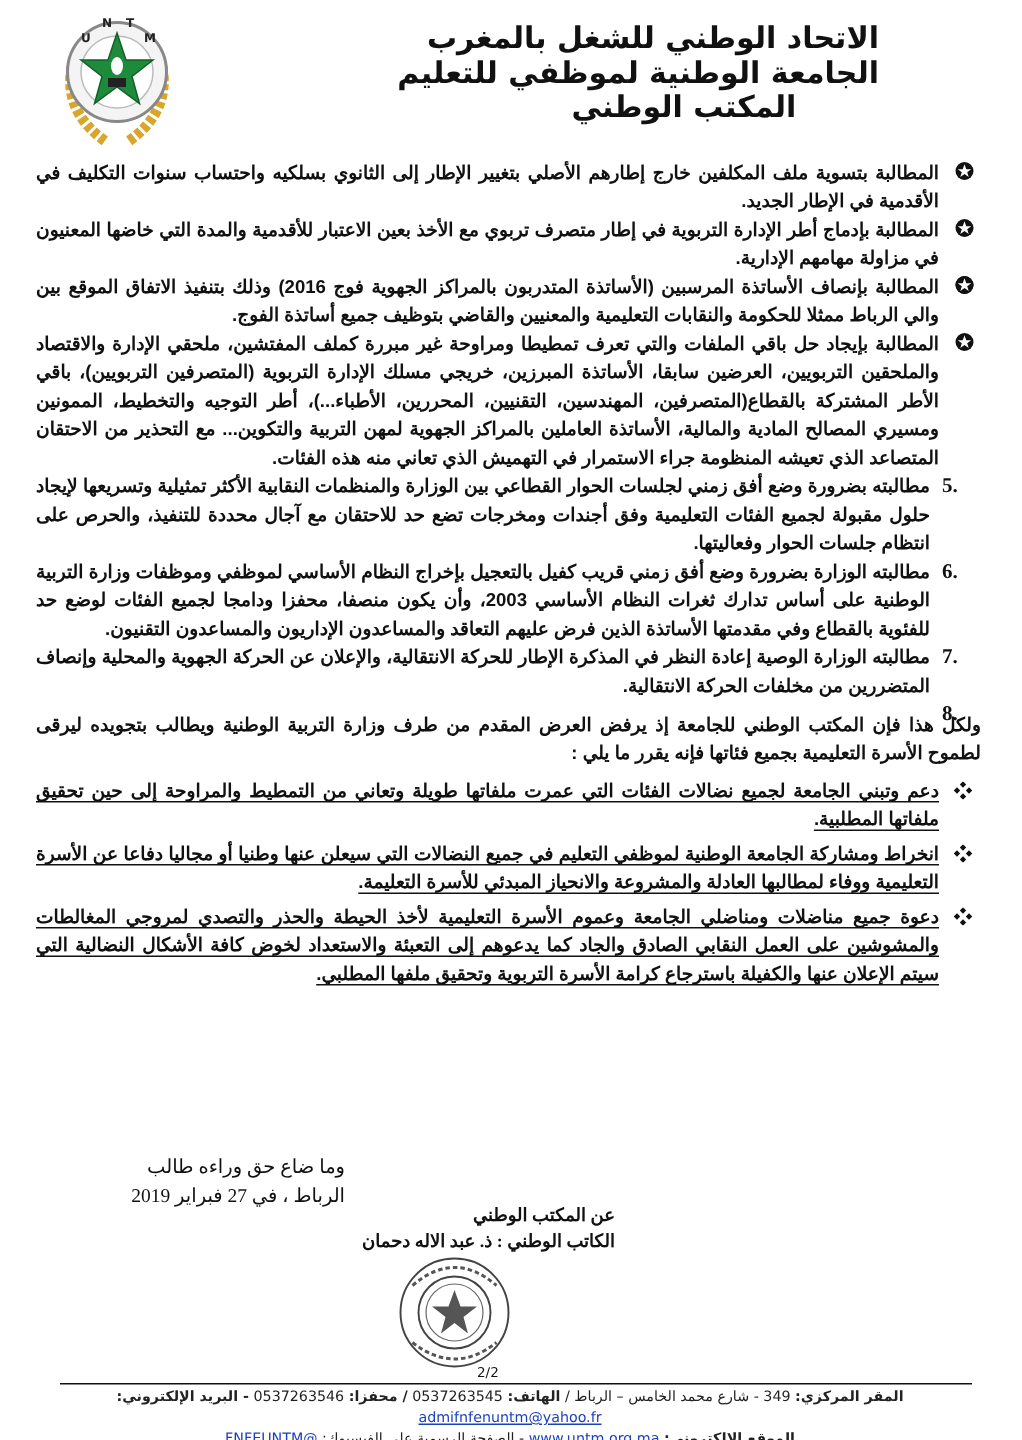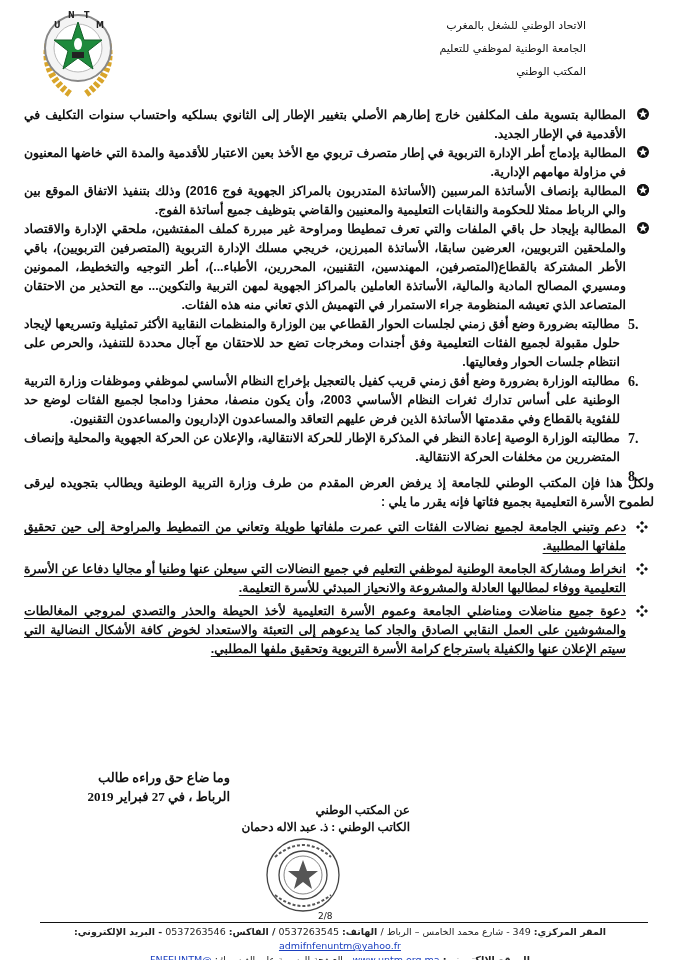--- a/index.html
+++ b/index.html
@@ -8,21 +8,21 @@
     position: relative;
     font-family: "DejaVu Sans", "Liberation Sans", sans-serif;
     color: #111;
   }
   .page { position: absolute; left: 0; top: 0; width: 681px; height: 960px; }
 
   
   .header { position: absolute; top: 0; left: 0; width: 681px; height: 104px; }
   .org-lines {
     position: absolute; right: 95px; top: 14px; width: 260px;
-    direction: rtl; text-align: right; font-size: 11px; line-height: 23px; font-weight: normal;
+    direction: rtl; text-align: center; font-size: 20px; line-height: 23px; font-weight: bold;
     font-family: "DejaVu Sans", sans-serif;
   }
   .org-lines div { white-space: nowrap; }
   .logo { position: absolute; left: 40px; top: 4px; width: 76px; height: 96px; }
 
   
   .content {
     position: absolute; top: 106px; left: 24px; width: 630px;
     direction: rtl; text-align: justify;
     font-family: "Liberation Sans", sans-serif; font-weight: bold;
@@ -40,21 +40,21 @@
   .para { margin-top: 7px; margin-bottom: 6px; }
   .diamond-item { position: relative; padding-right: 28px; margin-bottom: 4px; text-decoration: underline; text-underline-offset: 3px; }
   .diamond-item .dbullet {
     position: absolute; right: 6px; top: 3px; width: 12px; height: 12px;
   }
 
   
   .closing {
     position: absolute; top: 768px; left: 30px; width: 200px;
     direction: rtl; text-align: right;
-    font-family: "Liberation Serif", serif; font-weight: bold; font-size: 13px; line-height: 19px;
+    font-family: "Liberation Serif", serif; font-weight: normal; font-size: 13px; line-height: 19px;
   }
   .sign {
     position: absolute; top: 802px; left: 200px; width: 210px;
     direction: rtl; text-align: right;
     font-family: "Liberation Serif", serif; font-weight: bold; font-size: 12px; line-height: 17px;
   }
   .stamp { position: absolute; left: 253px; top: 835px; width: 100px; height: 78px; }
   .page-num {
     position: absolute; top: 911px; left: 318px; font-size: 9px; font-family: "DejaVu Sans", sans-serif;
   }
@@ -195,30 +195,30 @@
 
   <svg class="stamp" viewBox="0 0 100 78">
     <circle cx="50" cy="40" r="36" fill="none" stroke="#444" stroke-width="1.3"></circle>
     <circle cx="50" cy="40" r="24" fill="none" stroke="#444" stroke-width="1.3"></circle>
     <circle cx="50" cy="40" r="19" fill="none" stroke="#666" stroke-width="0.8"></circle>
     <polygon points="50,25 54,36 65,36 56,43 59,54 50,47 41,54 44,43 35,36 46,36" fill="#555"></polygon>
     <path d="M22 22 Q50 -2 78 22" stroke="#555" stroke-width="2" fill="none" stroke-dasharray="3 2"></path>
     <path d="M22 60 Q50 82 78 60" stroke="#555" stroke-width="2" fill="none" stroke-dasharray="3 2"></path>
   </svg>
 
-  <div class="page-num">2/8</div>
+  <div class="page-num">2/2</div>
   <div class="footer-rule"></div>
 
   <div class="footer">
     <div>
       <b>المقر المركزي:</b>
       <span>349 - شارع محمد الخامس – الرباط /</span>
       <b>الهاتف:</b>
       <span>0537263545</span>
-      <b>/ الفاكس:</b>
+      <b>/ محفزا:</b>
       <span>0537263546</span>
       <b>- البريد الإلكتروني:</b>
       <a>admifnfenuntm@yahoo.fr</a>
     </div>
     <div>
       <b>الموقع الإلكتروني:</b>
       <a>www.untm.org.ma</a>
       <span>- الصفحة الرسمية على الفيسبوك:</span>
       <a>@FNFEUNTM</a>
     </div>

